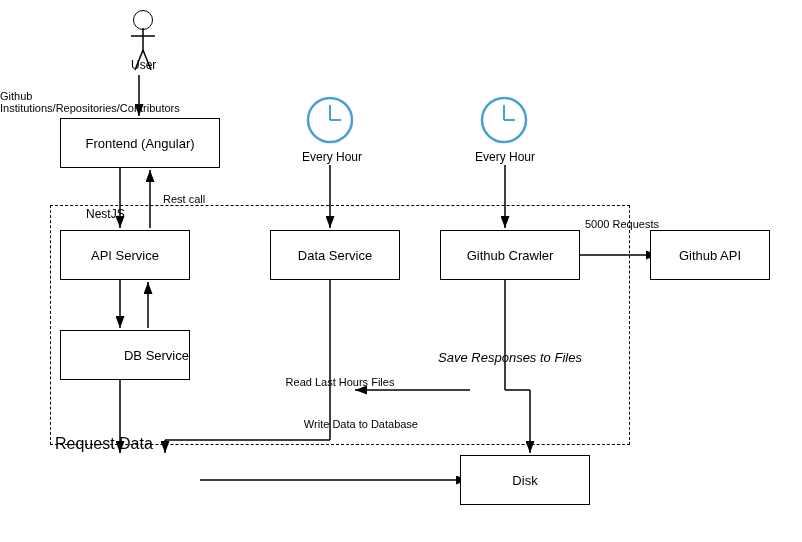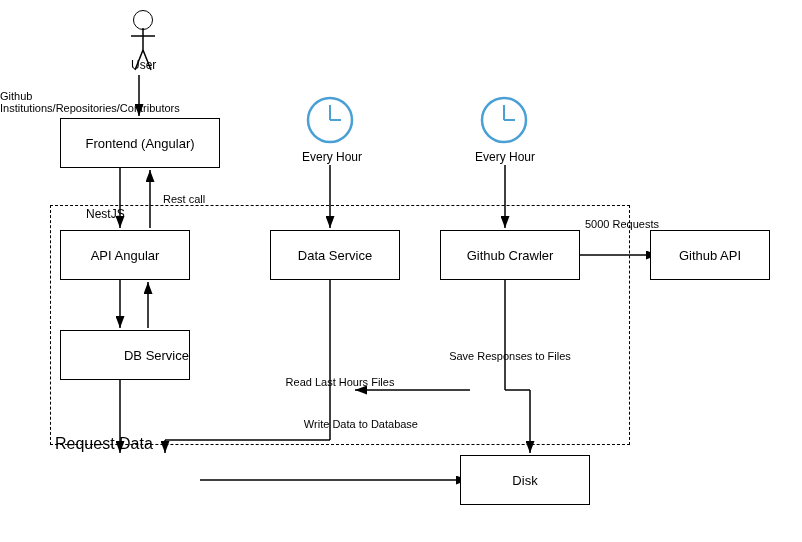--- a/index.html
+++ b/index.html
@@ -127,21 +127,21 @@
 
   <div class="label" style="left:0px; top:90px; font-size:11px; width:200px; text-align:left;">Github Institutions/Repositories/Contributors</div>
 
   <div class="box" style="left:60px; top:118px; width:160px; height:50px;">
     <span>Frontend (Angular)</span>
   </div>
 
   <div class="label" style="left:163px; top:193px; font-size:11px;">Rest call</div>
 
   <div class="box" style="left:60px; top:230px; width:130px; height:50px;">
-    <span>API Angular</span>
+    <span>API Service</span>
   </div>
 
   <div class="box" style="left:60px; top:330px; width:130px; height:50px;justify-content:flex-end;">
     <span>DB Service</span>
   </div>
 
 
   <div class="label" style="left:55px; top:435px; font-size:16px;">Request Data</div>
 
   <div class="label" style="left:55px; top:207px; font-size:12px;margin-left:31px;">NestJS</div>
@@ -181,15 +181,15 @@
   <div class="label" style="left:585px; top:218px; font-size:11px;">5000 Requests</div>
 
   <div class="box" style="left:460px; top:455px; width:130px; height:50px;">
     <span>Disk</span>
   </div>
 
   <div class="label" style="left:260px; top:376px; font-size:11px; width:160px; text-align:center;">Read Last Hours Files</div>
 
   <div class="label" style="left:258px; top:418px; font-size:11px; width:160px; text-align:right;">Write Data to Database</div>
 
-  <div class="label" style="left:435px; top:350px; font-size:11px; width:150px; text-align:center;">Save Responses to Files</div>
+  <div class="label" style="left:435px; top:350px; font-size:13px; width:150px; text-align:center;font-style:italic;">Save Responses to Files</div>
 
 </div>
 
 </body></html>

